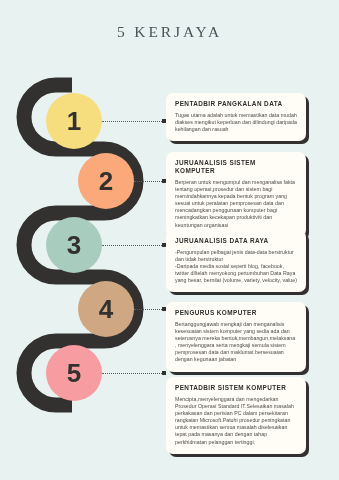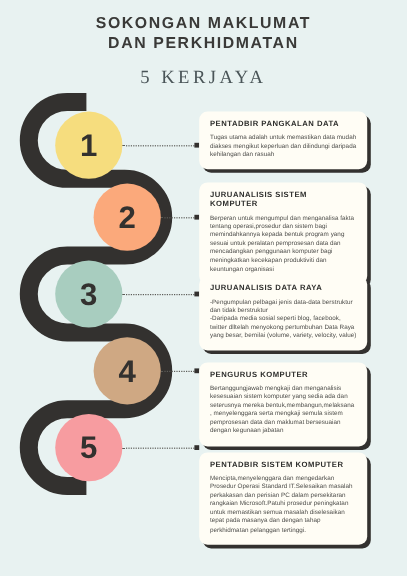--- a/index.html
+++ b/index.html
@@ -136,22 +136,20 @@
     letter-spacing: 0.02px;
     white-space: pre-line;
   }
 </style>
 </head>
 <body>
 
 <div id="page">
 
   <div id="header">
-    <div id="title">SOKONGAN MAKLUMAT
-DAN PERKHIDMATAN</div>
     <div id="subtitle">5 KERJAYA</div>
   </div>
 
   <svg id="ribbon" viewBox="0 0 339 480" xmlns="http://www.w3.org/2000/svg">
     <path d="M 72,85
              L 56,85
              A 32,32 0 0 0 56,149
              L 104,149
              A 32,32 0 0 1 104,213
              L 56,213

